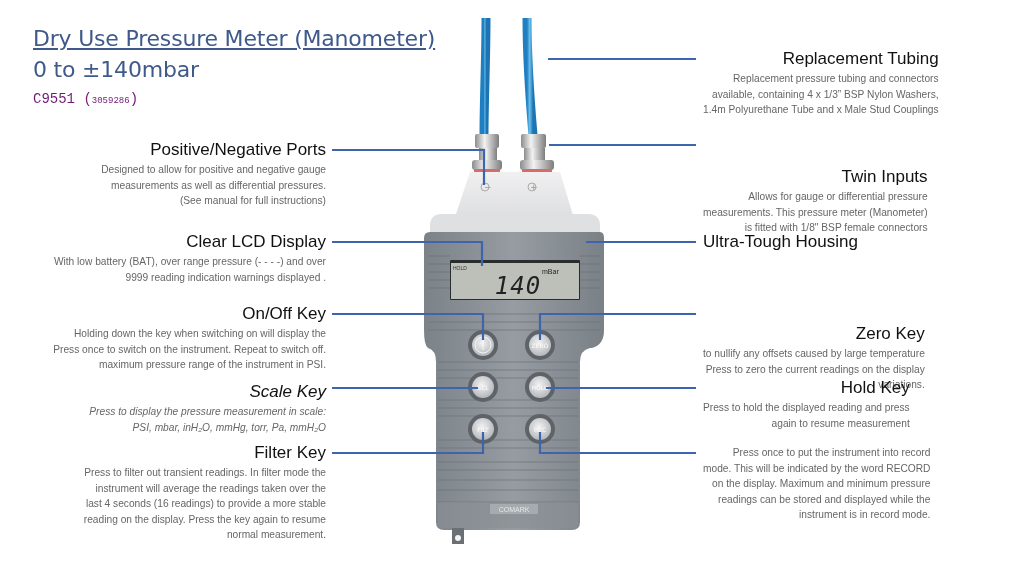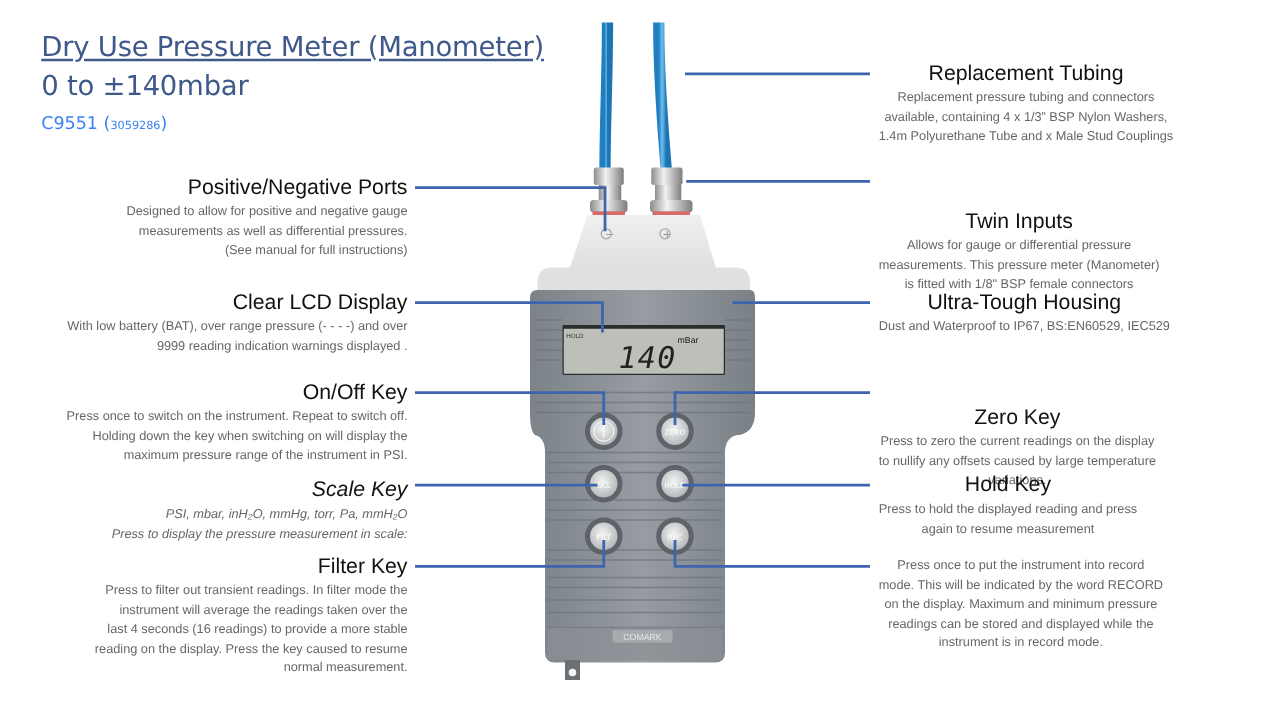--- a/index.html
+++ b/index.html
@@ -2,29 +2,29 @@
 <html><head>
 <meta charset="utf-8">
 <style>
   * { margin: 0; padding: 0; box-sizing: border-box; }
   html, body { width: 1024px; height: 577px; background: #ffffff; overflow: hidden; }
   body { position: relative; font-family: "DejaVu Sans", "Liberation Sans", sans-serif; }
 
   .title-block { position: absolute; left: 33px; top: 24px; color: #3f5a8a; }
   .title-line1 { font-size: 22px; line-height: 30px; letter-spacing: -0.2px; text-decoration: underline; }
   .title-line2 { font-size: 22px; line-height: 32px; letter-spacing: -0.2px; }
-  .title-model { font-size: 14px; line-height: 26px; color: #3b82f6; }
+  .title-model { font-size: 14px; line-height: 26px; color: #701a75; font-family: Liberation Mono, monospace; }
   .title-model .small { font-size: 9px; }
 
   .callout { position: absolute; }
   .callout .heading { font-family: "Liberation Sans", sans-serif; font-size: 17px; color: #111; line-height: 20px; white-space: nowrap; }
   .callout .desc { font-family: "Liberation Sans", sans-serif; font-size: 10.2px; color: #666; line-height: 15.5px; margin-top: 2px; }
   .callout.left { text-align: right; }
   .callout.left .heading, .callout.left .desc { text-align: right; }
-  .callout.right { text-align: center; }
+  .callout.right { text-align: right; }
   .desc span { display: block; white-space: nowrap; }
 
   svg.overlay { position: absolute; left: 0; top: 0; }
 </style>
 </head>
 <body>
 
 <div class="title-block">
   <div class="title-line1">Dry Use Pressure Meter (Manometer)</div>
   <div class="title-line2">0 to ±140mbar</div>
@@ -194,41 +194,41 @@
   <div class="heading">Clear LCD Display</div>
   <div class="desc">
     <span>With low battery (BAT), over range pressure (- - - -) and over</span>
     <span>9999 reading indication warnings displayed .</span>
   </div>
 </div>
 
 <div class="callout left" style="right: 698px; top: 304px;">
   <div class="heading">On/Off Key</div>
   <div class="desc">
+    <span>Holding down the key when switching on will display the</span>
     <span>Press once to switch on the instrument. Repeat to switch off.</span>
-    <span>Holding down the key when switching on will display the</span>
     <span>maximum pressure range of the instrument in PSI.</span>
   </div>
 </div>
 
 <div class="callout left" style="right: 698px; top: 382px; font-style: italic;">
   <div class="heading">Scale Key</div>
   <div class="desc">
+    <span>Press to display the pressure measurement in scale:</span>
     <span>PSI, mbar, inH₂O, mmHg, torr, Pa, mmH₂O</span>
-    <span>Press to display the pressure measurement in scale:</span>
   </div>
 </div>
 
 <div class="callout left" style="right: 698px; top: 443px;">
   <div class="heading">Filter Key</div>
   <div class="desc">
     <span>Press to filter out transient readings. In filter mode the</span>
     <span>instrument will average the readings taken over the</span>
     <span>last 4 seconds (16 readings) to provide a more stable</span>
-    <span>reading on the display. Press the key caused to resume</span>
+    <span>reading on the display. Press the key again to resume</span>
     <span>normal measurement.</span>
   </div>
 </div>
 
 <div class="callout right" style="left: 703px; top: 49px;">
   <div class="heading">Replacement Tubing</div>
   <div class="desc">
     <span>Replacement pressure tubing and connectors</span>
     <span>available, containing 4 x 1/3” BSP Nylon Washers,</span>
     <span>1.4m Polyurethane Tube and x Male Stud Couplings</span>
@@ -239,30 +239,27 @@
   <div class="heading">Twin Inputs</div>
   <div class="desc">
     <span>Allows for gauge or differential pressure</span>
     <span>measurements. This pressure meter (Manometer)</span>
     <span>is fitted with 1/8" BSP female connectors</span>
   </div>
 </div>
 
 <div class="callout right" style="left: 703px; top: 232px;">
   <div class="heading">Ultra-Tough Housing</div>
-  <div class="desc">
-    <span>Dust and Waterproof to IP67, BS:EN60529, IEC529</span>
-  </div>
 </div>
 
 <div class="callout right" style="left: 703px; top: 304px; margin-top: 20px;">
   <div class="heading">Zero Key</div>
   <div class="desc">
+    <span>to nullify any offsets caused by large temperature</span>
     <span>Press to zero the current readings on the display</span>
-    <span>to nullify any offsets caused by large temperature</span>
     <span>variations.</span>
   </div>
 </div>
 
 <div class="callout right" style="left: 703px; top: 378px;">
   <div class="heading">Hold Key</div>
   <div class="desc">
     <span>Press to hold the displayed reading and press</span>
     <span>again to resume measurement</span>
   </div>

